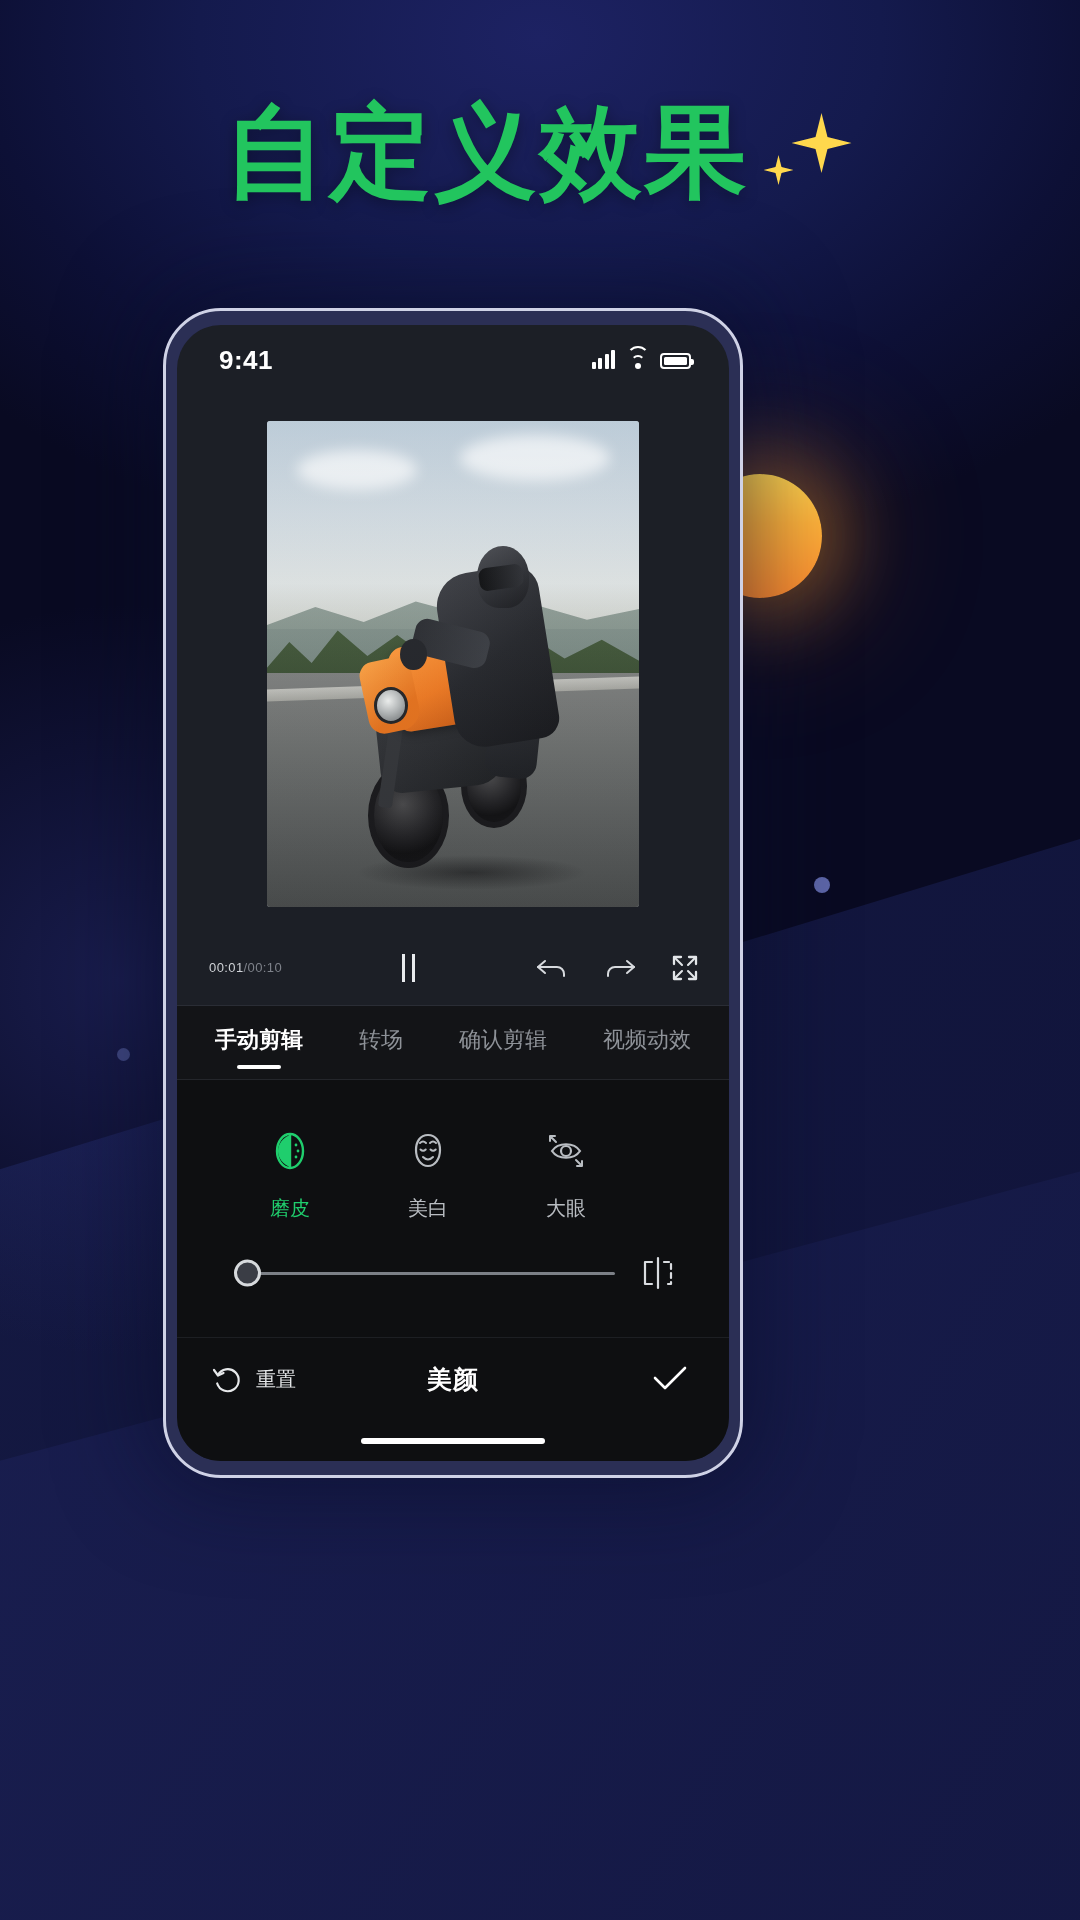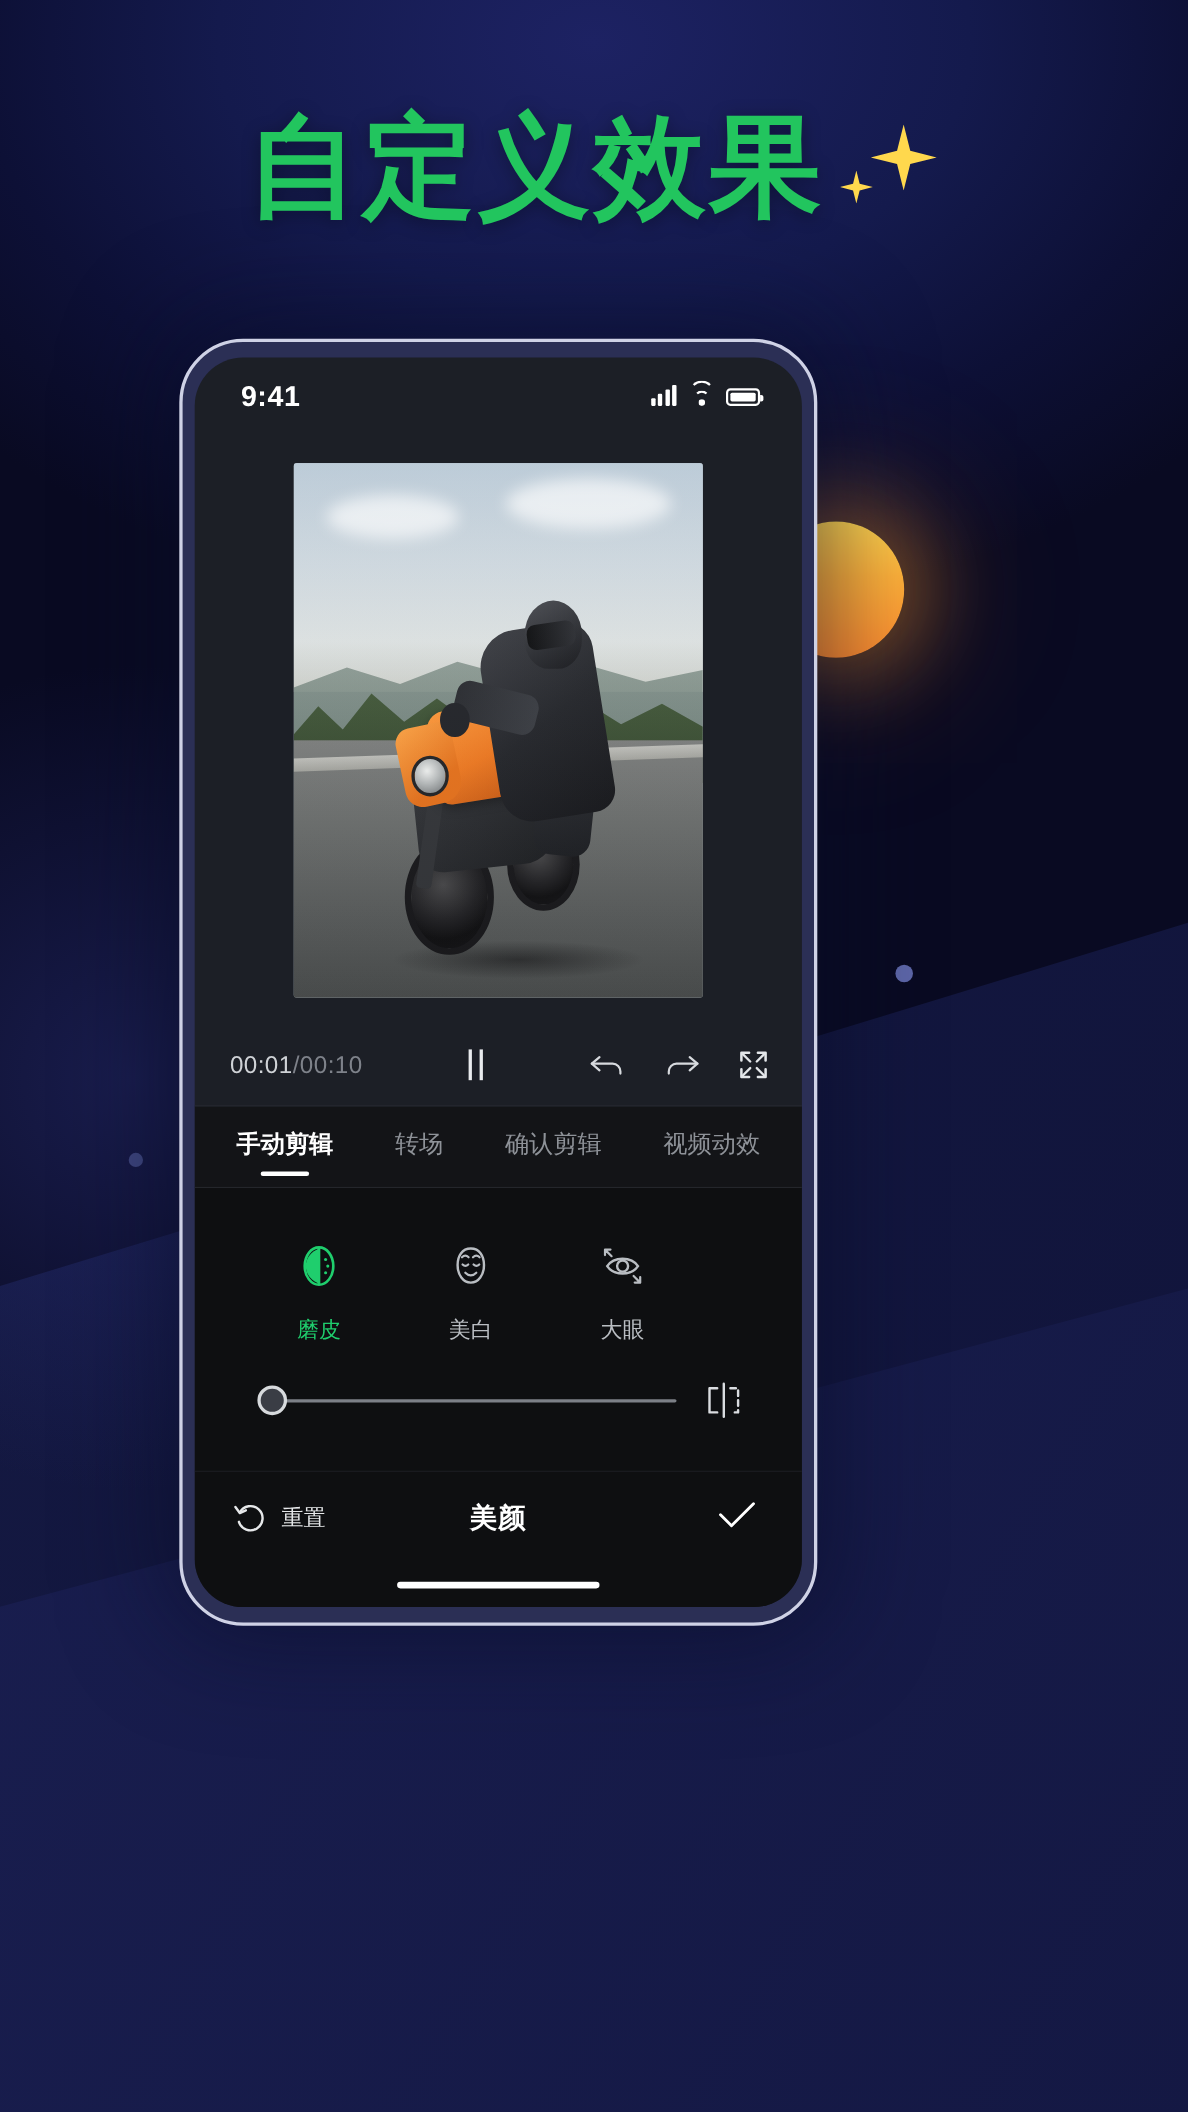--- a/index.html
+++ b/index.html
@@ -253,21 +253,21 @@
     pointer-events:none;
   }
 
   
   .playerbar {
     height:76px; flex:none;
     display:flex; align-items:center;
     padding:0 30px 0 32px; gap:0;
     border-bottom:1px solid #2a2d35;
   }
-  .time { font-size:22px; color:#cfd2d6; letter-spacing:.4px; }
+  .time { font-size:13px; color:#cfd2d6; letter-spacing:.4px; }
   .time .tot { color:#7e828a; }
   .pause { margin-left:auto; margin-right:auto; display:flex; gap:7px; }
   .pause i { display:block; width:3px; height:28px; background:#e9ebee; }
   .pbtns { display:flex; align-items:center; gap:34px; }
 
   
   .tabs {
     height:74px; flex:none;
     display:flex; align-items:center; justify-content:space-between;
     padding:0 38px;

